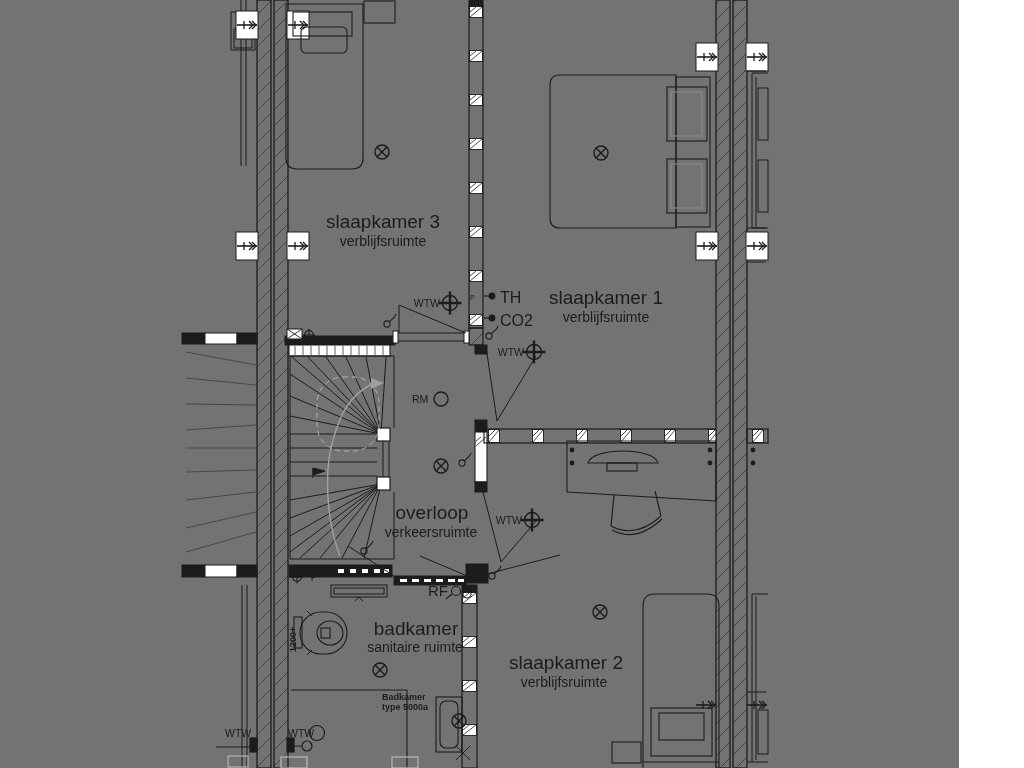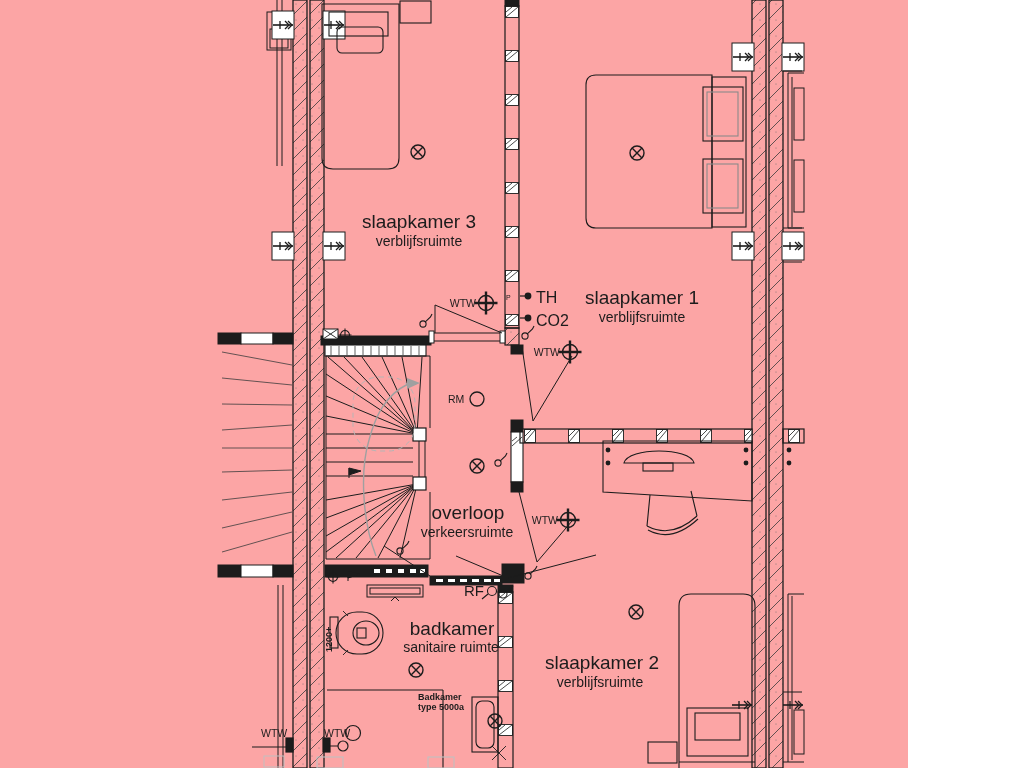--- a/index.html
+++ b/index.html
@@ -1,17 +1,17 @@
 <!DOCTYPE html>
 <html><head>
 <meta charset="utf-8">
 <style>
   html,body{margin:0;padding:0;background:#ffffff;}
-  .canvas{position:relative;width:872px;height:768px;background:#fca5a5;overflow:hidden;
-          font-family:"Liberation Sans", sans-serif;padding-left:36px;}
+  .canvas{position:relative;width:959px;height:768px;background:#737373;overflow:hidden;
+          font-family:"Liberation Sans", sans-serif;}
   svg text{fill:#1c1c1c;}
   .room-name{font-size:19px;}
   .room-sub{font-size:14px;}
   .sensor-label{font-size:16px;}
   .small-label{font-size:10.5px;}
   .tiny-bold{font-size:9px;font-weight:bold;}
   .rf-label{font-size:15px;}
 </style>
 </head>
 <body>

